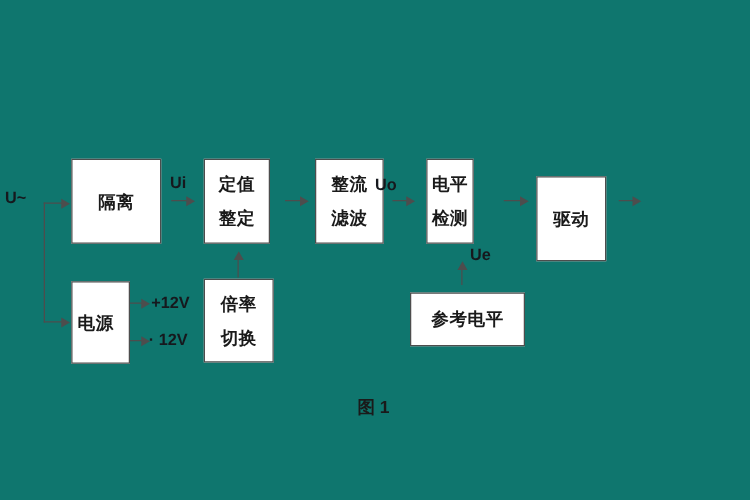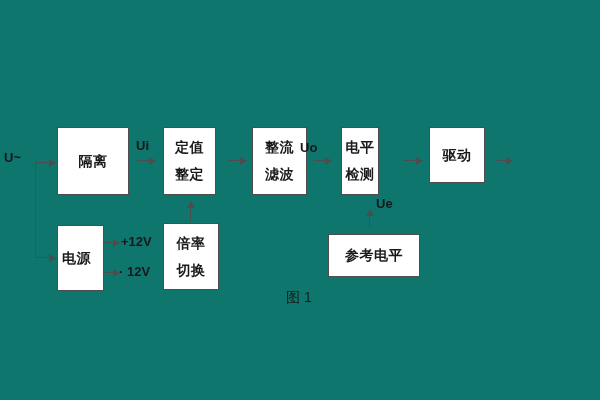--- a/index.html
+++ b/index.html
@@ -42,23 +42,24 @@
   .lbl{
     position:absolute;
     font-size:13px;
     font-weight:bold;
     color:#16181d;
     white-space:nowrap;
   }
   .caption{
     position:absolute;
     font-size:14px;
-    font-weight:400;
+    font-weight:700;
     color:#1a1a1a;
     white-space:nowrap;
+    margin-top:28px;
   }
 </style>
 </head>
 <body>
 
 <div class="stage">
 
   <div class="box" style="left:57px;top:127px;width:72px;height:68px">
     <div class="lines">
       <span class="bl">隔离</span>
@@ -79,21 +80,21 @@
     </div>
   </div>
 
   <div class="box" style="left:341px;top:127px;width:38px;height:68px">
     <div class="lines">
       <span class="bl">电平</span>
       <span class="bl">检测</span>
     </div>
   </div>
 
-  <div class="box" style="left:429px;top:127px;width:56px;height:56px">
+  <div class="box" style="left:429px;top:141px;width:56px;height:68px">
     <div class="lines">
       <span class="bl">驱动</span>
     </div>
   </div>
 
 
   <div class="box align-left" style="left:57px;top:225px;width:47px;height:66px">
     <div class="lines">
       <span class="bl">电源</span>
     </div>

